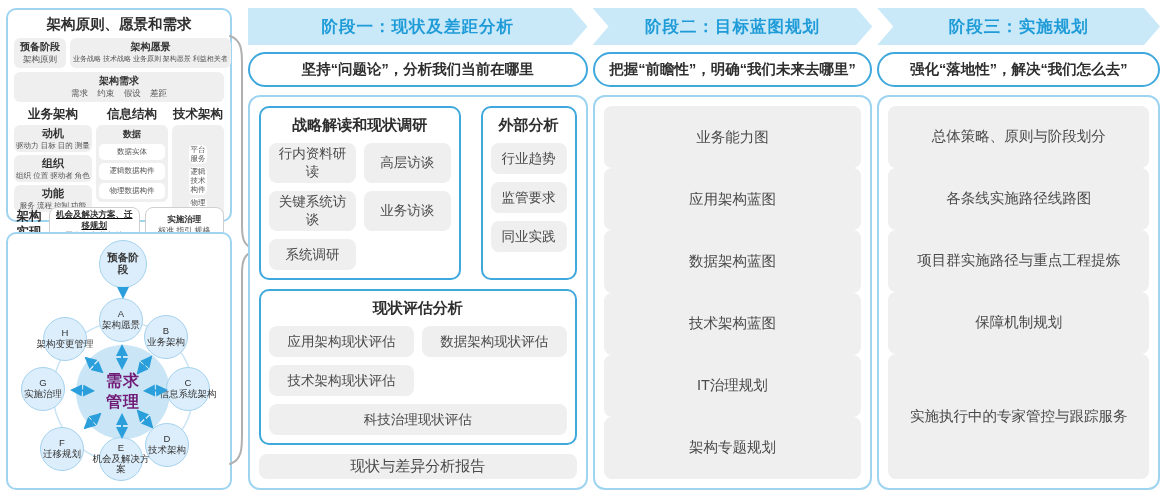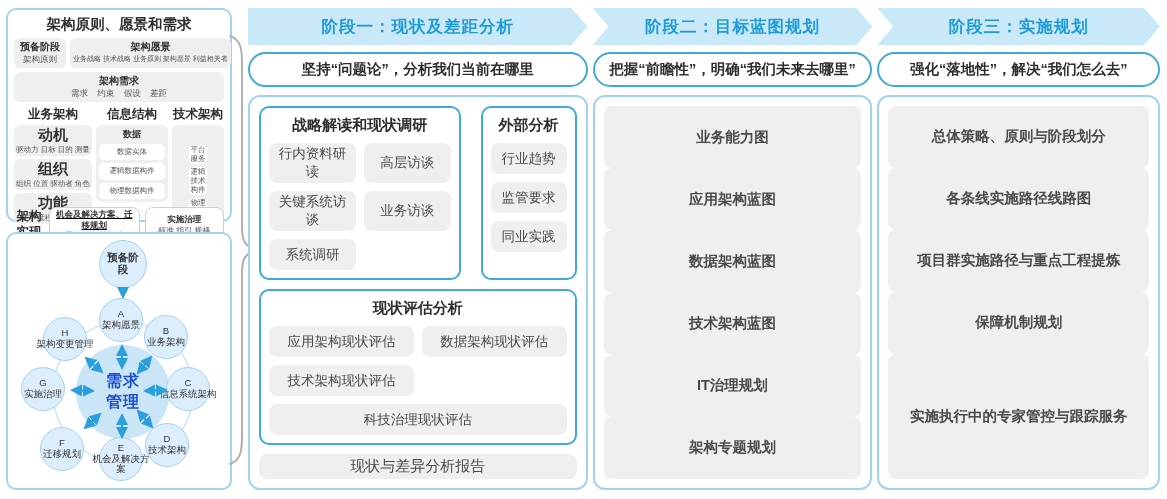--- a/index.html
+++ b/index.html
@@ -14,21 +14,21 @@
   .gb-s{font-size:8.5px;color:#555;}
   .prep-box{width:52px;flex:none;}
   .vision-box{flex:1;}
   .vision-box .gb-s{font-size:7px;white-space:nowrap;}
   .req-box{margin-top:4px;}
   .req-box .gb-s{word-spacing:7px;}
   .arch-row{display:flex;gap:4px;margin-top:4px;height:96px;}
   .col-t{text-align:center;font-weight:bold;font-size:12.5px;color:#2e2e2e;margin-bottom:2px;}
   .col-biz{width:78px;flex:none;display:flex;flex-direction:column;}
   .col-biz .gbox{margin-bottom:3px;padding:1px 2px;}
-  .col-biz .gb-t{font-size:15px;}
+  .col-biz .gb-t{font-size:11px;}
   .col-biz .gb-s{font-size:7.5px;}
   .col-info{flex:1;display:flex;flex-direction:column;}
   .info-wrap{flex:1;background:#EFEFEF;border-radius:6px;padding:3px;display:flex;gap:3px;}
   .subcol{flex:1;display:flex;flex-direction:column;}
   .subcol-t{font-weight:bold;font-size:9px;color:#333;text-align:center;}
   .wbox{background:#fff;border-radius:5px;font-size:7.5px;color:#555;text-align:center;padding:1px;margin-top:3px;flex:1;display:flex;align-items:center;justify-content:center;line-height:1.15;}
   .col-tech{width:52px;flex:none;display:flex;flex-direction:column;}
   .tech-wrap{flex:1;background:#EFEFEF;border-radius:6px;padding:17px;display:flex;flex-direction:column;}
   .impl-row{display:flex;gap:5px;margin-top:5px;align-items:stretch;height:36px;}
   .impl-label{width:30px;flex:none;font-weight:bold;font-size:12.5px;color:#2e2e2e;display:flex;align-items:center;text-align:center;line-height:1.25;}
@@ -38,21 +38,21 @@
   .impl-box.wide{flex:1.15;text-decoration:underline;}
 
   
   .left-bottom{position:absolute;left:6px;top:232px;width:226px;height:258px;border:2px solid #9FD4F0;border-radius:10px;background:#fff;box-sizing:border-box;}
   .adm-svg{position:absolute;left:0;top:0;width:226px;height:258px;pointer-events:none;}
   .node{position:absolute;width:44px;height:44px;border-radius:50%;background:#DCEEFB;border:1px solid #A5D2EE;box-sizing:border-box;}
   .node-lbl{position:absolute;left:50%;top:50%;transform:translate(-50%,-50%);width:64px;text-align:center;font-size:9.5px;line-height:1.12;color:#333;}
   .prep-circle{position:absolute;left:91px;top:6px;width:48px;height:48px;border-radius:50%;background:#DCEEFB;border:1px solid #A5D2EE;box-sizing:border-box;}
   .prep-circle .node-lbl{font-weight:bold;font-size:10.5px;width:40px;}
   .center-circle{position:absolute;left:68px;top:111px;width:94px;height:94px;border-radius:50%;background:#C9E5F6;}
-  .center-circle .node-lbl{font-weight:bold;font-size:16px;width:40px;line-height:1.3;color:#1d4ed8;letter-spacing:1px;}
+  .center-circle .node-lbl{font-weight:bold;font-size:16px;width:40px;line-height:1.3;color:#701a75;letter-spacing:1px;}
 
   
   .brace{position:absolute;left:228px;top:0;width:32px;height:499px;}
 
   
   .phases{position:absolute;left:248px;top:8px;width:912px;height:482px;display:flex;gap:5px;}
   .phase{display:flex;flex-direction:column;box-sizing:border-box;}
   .p0{width:341px;} .p1{width:281px;} .p2{width:284px;}
   .banner{height:37px;flex:none;background:#C9E8F8;display:flex;align-items:center;justify-content:center;color:#1F9CD8;font-weight:bold;font-size:16.5px;letter-spacing:1px;}
   .banner.first{clip-path:polygon(0 0,calc(100% - 16px) 0,100% 50%,calc(100% - 16px) 100%,0 100%);}
@@ -62,21 +62,21 @@
   .bluebox{border:2px solid #3FA8DC;border-radius:10px;padding:8px;box-sizing:border-box;background:#fff;}
   .bb-title{text-align:center;font-weight:bold;font-size:15px;color:#2e2e2e;margin-bottom:8px;}
   .grid2{display:grid;grid-template-columns:1fr 1fr;gap:8px;}
   .gitem{background:#EFEFEF;border-radius:8px;min-height:31px;display:flex;align-items:center;justify-content:center;font-size:13.5px;color:#4a4a4a;padding:2px 4px;text-align:center;box-sizing:border-box;}
   .span2{grid-column:1/3;}
   .row1{display:flex;gap:20px;}
   .strategy{flex:1;}
   .external{width:96px;flex:none;display:flex;flex-direction:column;}
   .external .ext-items{display:flex;flex-direction:column;gap:8px;flex:1;}
   .report{background:#EFEFEF;border-radius:8px;flex:1;display:flex;align-items:center;justify-content:center;font-size:15px;color:#4a4a4a;}
-  .stack{flex:1;display:flex;flex-direction:column;gap:0;font-weight:bold;}
+  .stack{flex:1;display:flex;flex-direction:column;gap:0;}
   .stack .gitem{flex:1;font-size:14.5px;}
   .stack .gitem.tall{flex:2.1;}
 </style>
 </head>
 <body>
 
 <div class="canvas">
 
   <div class="left-top">
     <div class="lt-title">架构原则、愿景和需求</div>

